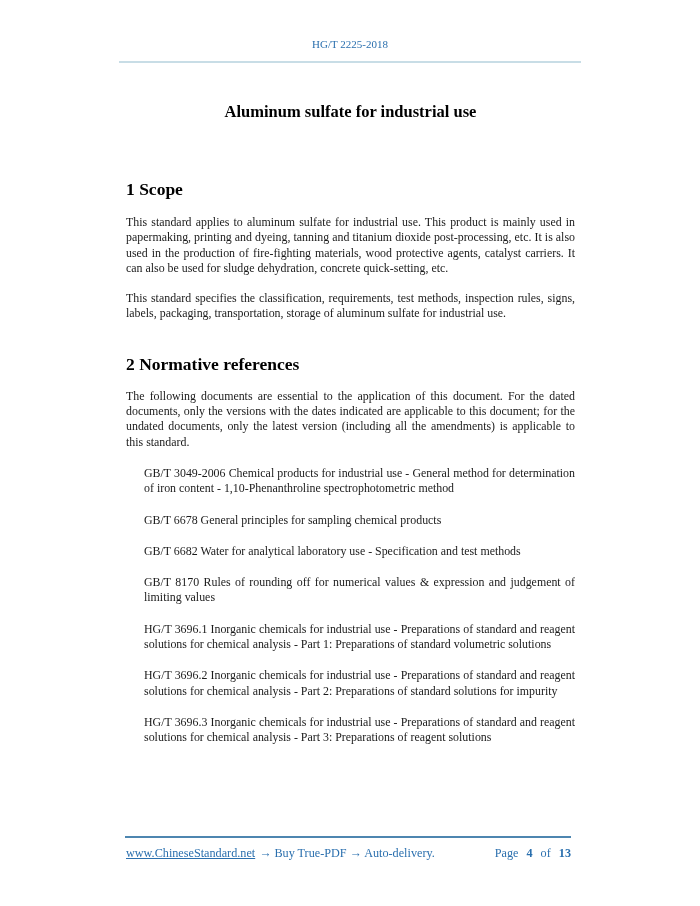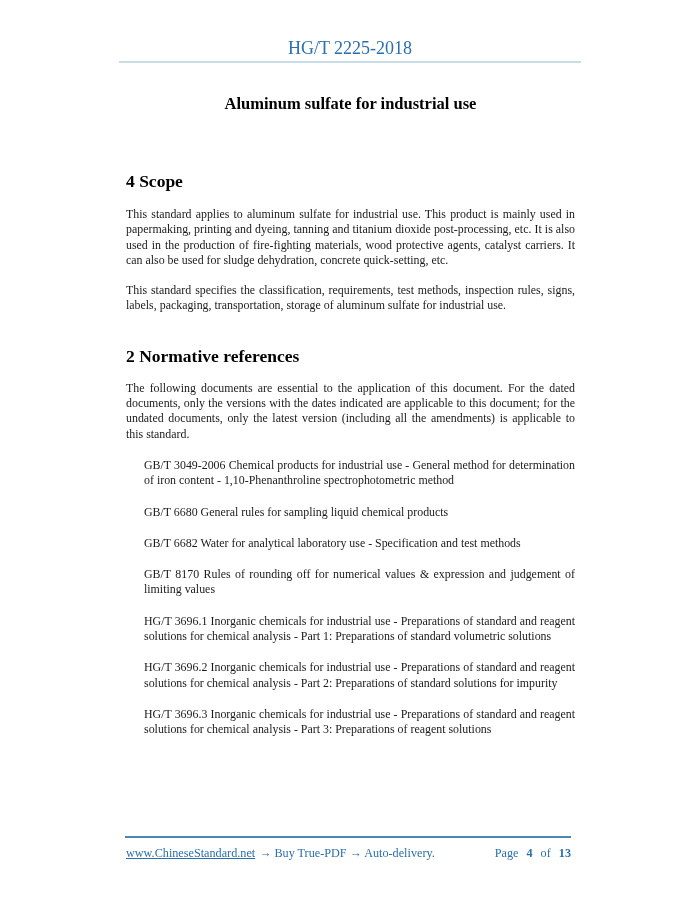--- a/index.html
+++ b/index.html
@@ -15,30 +15,30 @@
     width:700px; height:906px;
     background:#ffffff;
     overflow:hidden;
     font-family:"Liberation Serif","DejaVu Serif",serif;
     color:var(--body-text);
   }
   
   .page-header{
     position:absolute; top:38px; left:0; width:700px;
     text-align:center;
-    font-size:18px;
+    font-size:11px;
     color:var(--accent);
   }
   .header-rule{
     position:absolute; top:61px; left:119px; width:462px; height:2px;
     background:var(--header-rule);
   }
   
   .main{
-    position:absolute; top:8px; left:126px; width:449px;
+    position:absolute; top:16px; left:126px; width:449px;
     padding-top:86px;
     font-size:11.9px;
     line-height:15.3px;
   }
   .doc-title{
     margin:0;
     text-align:center;
     font-size:16.5px;
     line-height:20px;
     font-weight:bold;
@@ -93,32 +93,32 @@
 <div class="page">
 
   <div class="page-header">HG/T 2225-2018</div>
 
   <div class="header-rule"></div>
 
   <div class="main">
 
     <h1 class="doc-title">Aluminum sulfate for industrial use</h1>
 
-    <h2 class="section-heading h-scope">4 Scope</h2>
+    <h2 class="section-heading h-scope">1 Scope</h2>
 
     <p class="para">This standard applies to aluminum sulfate for industrial use. This product is mainly used in papermaking, printing and dyeing, tanning and titanium dioxide post-processing, etc. It is also used in the production of fire-fighting materials, wood protective agents, catalyst carriers. It can also be used for sludge dehydration, concrete quick-setting, etc.</p>
 
     <p class="para">This standard specifies the classification, requirements, test methods, inspection rules, signs, labels, packaging, transportation, storage of aluminum sulfate for industrial use.</p>
 
     <h2 class="section-heading h-norm">2 Normative references</h2>
 
     <p class="para para-norm">The following documents are essential to the application of this document. For the dated documents, only the versions with the dates indicated are applicable to this document; for the undated documents, only the latest version (including all the amendments) is applicable to this standard.</p>
 
     <p class="reference">GB/T 3049-2006 Chemical products for industrial use - General method for determination of iron content - 1,10-Phenanthroline spectrophotometric method</p>
-    <p class="reference">GB/T 6680 General rules for sampling liquid chemical products</p>
+    <p class="reference">GB/T 6678 General principles for sampling chemical products</p>
     <p class="reference">GB/T 6682 Water for analytical laboratory use - Specification and test methods</p>
     <p class="reference">GB/T 8170 Rules of rounding off for numerical values &amp; expression and judgement of limiting values</p>
     <p class="reference">HG/T 3696.1 Inorganic chemicals for industrial use - Preparations of standard and reagent solutions for chemical analysis - Part 1: Preparations of standard volumetric solutions</p>
     <p class="reference">HG/T 3696.2 Inorganic chemicals for industrial use - Preparations of standard and reagent solutions for chemical analysis - Part 2: Preparations of standard solutions for impurity</p>
     <p class="reference">HG/T 3696.3 Inorganic chemicals for industrial use - Preparations of standard and reagent solutions for chemical analysis - Part 3: Preparations of reagent solutions</p>
 
   </div>
 
   <div class="footer-rule"></div>
 

